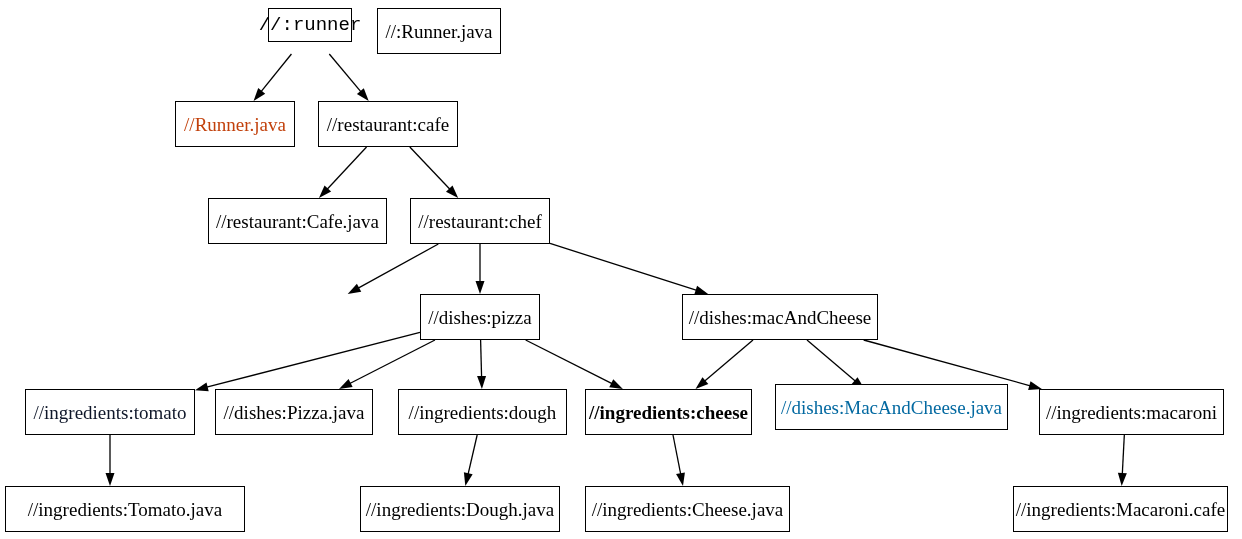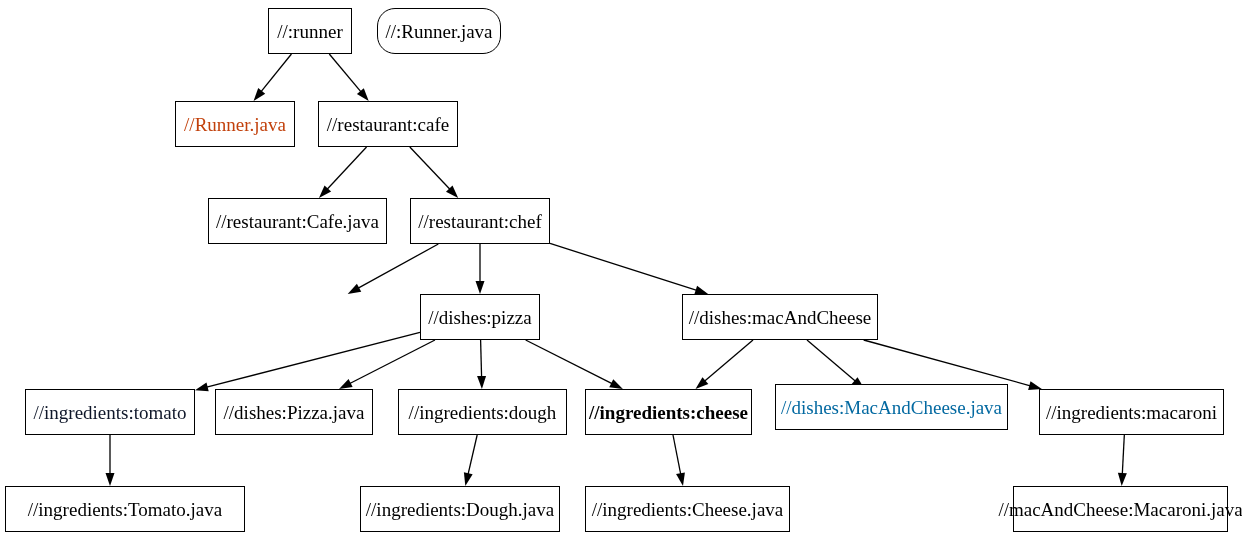--- a/index.html
+++ b/index.html
@@ -115,32 +115,32 @@
       <g>
         <line x1="673.0051546391752" y1="435" x2="680.8803876471964" y2="475.2051369356866" stroke="#000000" stroke-width="1.3"></line>
         <polygon points="682.9948453608248,486 676.0798604456811,474.10743998865945 684.9120211346649,472.3774291320544" fill="#000000"></polygon>
       </g>
       <g>
         <line x1="1124.3144329896907" y1="435" x2="1122.2518255355476" y2="475.01458461037566" stroke="#000000" stroke-width="1.3"></line>
         <polygon points="1121.6855670103093,486 1117.860748062563,472.78558514284646 1126.8488151995282,473.2488875725869" fill="#000000"></polygon>
       </g>
     </svg>
   <div id="node-layer" class="node-layer">
-      <div class="node" style="left: 268px; top: 8px; width: 84px; height: 46px; border-color: rgb(0, 0, 0); background: rgb(255, 255, 255); color: rgb(0, 0, 0);">//:runner</div>
-      <div class="node" style="left: 377px; top: 8px; width: 124px; height: 46px; border-color: rgb(0, 0, 0); background: rgb(255, 255, 255); color: rgb(0, 0, 0); border-radius: 18px;">//:Runner.java</div>
+      <div class="node" style="left: 268px; top: 8px; width: 84px; height: 34px; border-color: rgb(0, 0, 0); background: rgb(255, 255, 255); color: rgb(0, 0, 0); font-family: Liberation Mono, monospace;">//:runner</div>
+      <div class="node" style="left: 377px; top: 8px; width: 124px; height: 46px; border-color: rgb(0, 0, 0); background: rgb(255, 255, 255); color: rgb(0, 0, 0);">//:Runner.java</div>
       <div class="node" style="left: 175px; top: 101px; width: 120px; height: 46px; border-color: rgb(0, 0, 0); background: rgb(255, 255, 255); color: #c2410c;">//Runner.java</div>
       <div class="node" style="left: 318px; top: 101px; width: 140px; height: 46px; border-color: rgb(0, 0, 0); background: rgb(255, 255, 255); color: rgb(0, 0, 0);">//restaurant:cafe</div>
       <div class="node" style="left: 208px; top: 198px; width: 179px; height: 46px; border-color: rgb(0, 0, 0); background: rgb(255, 255, 255); color: rgb(0, 0, 0);">//restaurant:Cafe.java</div>
       <div class="node" style="left: 410px; top: 198px; width: 140px; height: 46px; border-color: rgb(0, 0, 0); background: rgb(255, 255, 255); color: rgb(0, 0, 0);">//restaurant:chef</div>
       <div class="node" style="left: 420px; top: 294px; width: 120px; height: 46px; border-color: rgb(0, 0, 0); background: rgb(255, 255, 255); color: rgb(0, 0, 0);">//dishes:pizza</div>
       <div class="node" style="left: 682px; top: 294px; width: 196px; height: 46px; border-color: rgb(0, 0, 0); background: rgb(255, 255, 255); color: rgb(0, 0, 0);">//dishes:macAndCheese</div>
       <div class="node" style="left: 25px; top: 389px; width: 170px; height: 46px; border-color: rgb(0, 0, 0); background: rgb(255, 255, 255); color: #0f172a;">//ingredients:tomato</div>
       <div class="node" style="left: 215px; top: 389px; width: 158px; height: 46px; border-color: rgb(0, 0, 0); background: rgb(255, 255, 255); color: rgb(0, 0, 0);">//dishes:Pizza.java</div>
       <div class="node" style="left: 398px; top: 389px; width: 169px; height: 46px; border-color: rgb(0, 0, 0); background: rgb(255, 255, 255); color: rgb(0, 0, 0);">//ingredients:dough</div>
       <div class="node" style="left: 585px; top: 389px; width: 167px; height: 46px; border-color: rgb(0, 0, 0); background: rgb(255, 255, 255); color: rgb(0, 0, 0); font-weight: bold;">//ingredients:cheese</div>
       <div class="node" style="left: 775px; top: 384px; width: 233px; height: 46px; border-color: rgb(0, 0, 0); background: rgb(255, 255, 255); color: #0369a1;">//dishes:MacAndCheese.java</div>
       <div class="node" style="left: 1039px; top: 389px; width: 185px; height: 46px; border-color: rgb(0, 0, 0); background: rgb(255, 255, 255); color: rgb(0, 0, 0);">//ingredients:macaroni</div>
       <div class="node" style="left: 5px; top: 486px; width: 240px; height: 46px; border-color: rgb(0, 0, 0); background: rgb(255, 255, 255); color: rgb(0, 0, 0); text-align: center;">//ingredients:Tomato.java</div>
       <div class="node" style="left: 360px; top: 486px; width: 200px; height: 46px; border-color: rgb(0, 0, 0); background: rgb(255, 255, 255); color: rgb(0, 0, 0);">//ingredients:Dough.java</div>
       <div class="node" style="left: 585px; top: 486px; width: 205px; height: 46px; border-color: rgb(0, 0, 0); background: rgb(255, 255, 255); color: rgb(0, 0, 0);">//ingredients:Cheese.java</div>
-      <div class="node" style="left: 1013px; top: 486px; width: 215px; height: 46px; border-color: rgb(0, 0, 0); background: rgb(255, 255, 255); color: rgb(0, 0, 0);">//macAndCheese:Macaroni.java</div>
+      <div class="node" style="left: 1013px; top: 486px; width: 215px; height: 46px; border-color: rgb(0, 0, 0); background: rgb(255, 255, 255); color: rgb(0, 0, 0);">//ingredients:Macaroni.cafe</div>
     </div>
 </div>
 
 </body></html>

